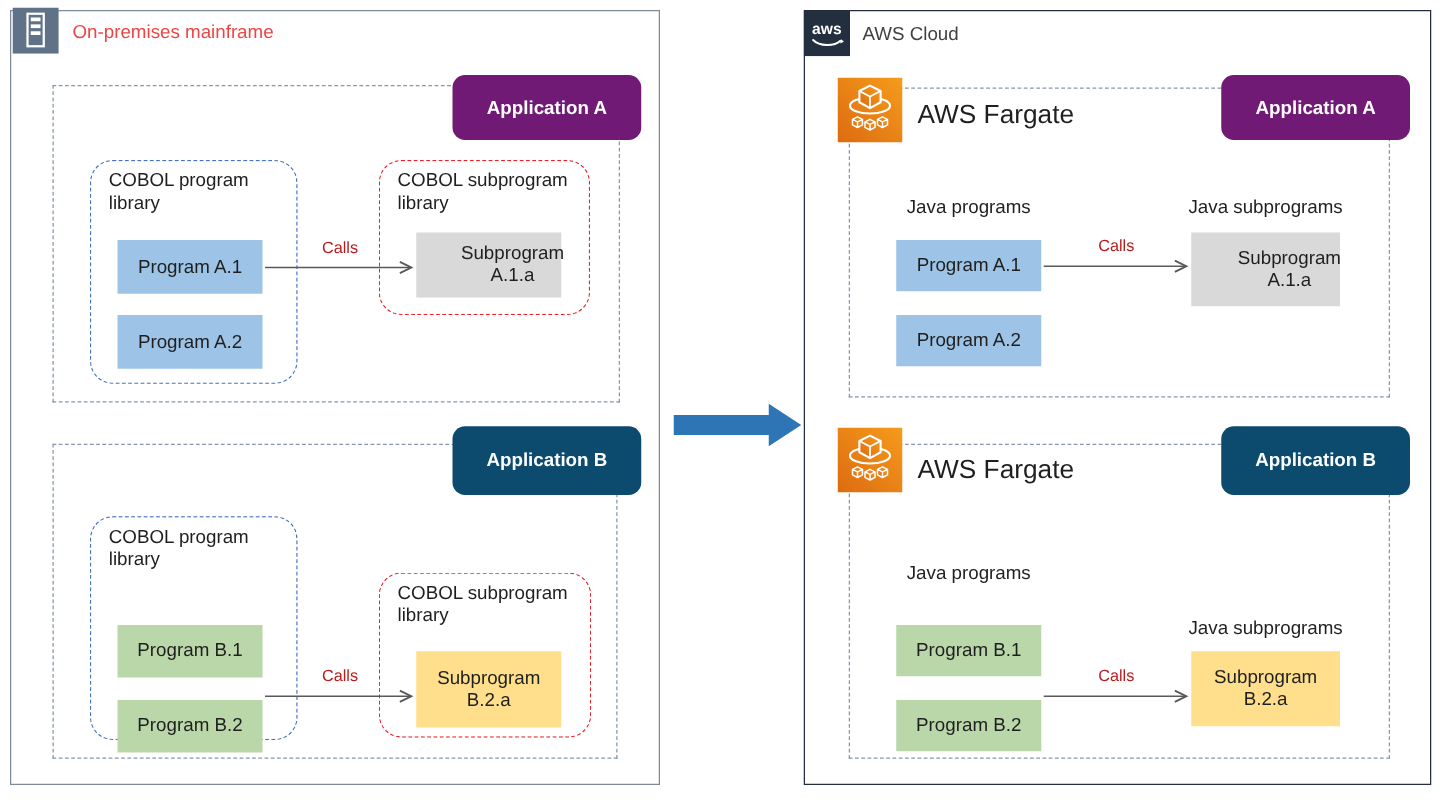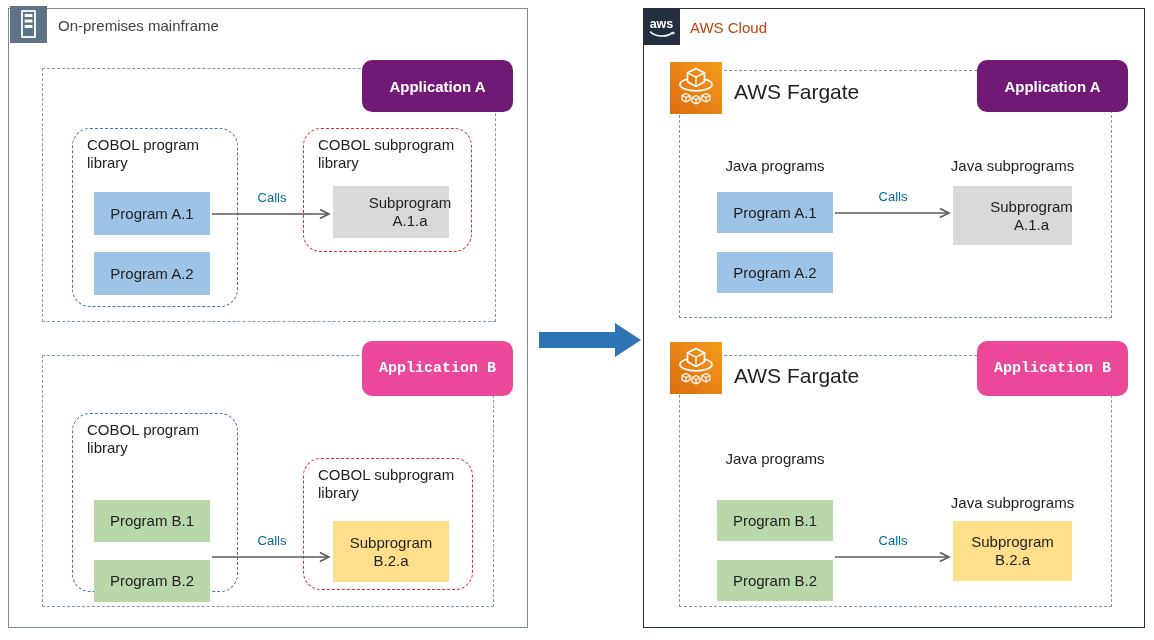--- a/index.html
+++ b/index.html
@@ -6,48 +6,48 @@
   .canvas{position:relative;width:1154px;height:640px;background:#fff;
           font-family:"Liberation Sans",sans-serif;color:#1f1f1f;overflow:hidden;}
   .abs{position:absolute;box-sizing:border-box;}
 
   
   .panel-left{left:8px;top:8px;width:520px;height:620px;border:1px solid #7e8b99;}
   .panel-right{left:643px;top:8px;width:502px;height:620px;border:1.5px solid #232f3e;}
 
   .corner-icon{width:37px;height:37px;line-height:0;}
   .panel-title{font-size:15px;white-space:nowrap;}
-  .onprem-title{left:58px;top:17px;color:#404040;}
-  .awscloud-title{left:690px;top:19px;color:#c2410c;}
+  .onprem-title{left:58px;top:17px;color:#ef4444;}
+  .awscloud-title{left:690px;top:19px;color:#404040;}
 
   
   .app-group{border:1.5px dashed #8496b0;}
 
   
   .app-pill{border-radius:10px;display:flex;align-items:center;justify-content:center;
             color:#fff;font-weight:bold;font-size:15px;}
   .pill-blue{background:#701a75;}
-  .pill-green{background:#ec4899;font-family:Liberation Mono, monospace;}
+  .pill-green{background:#0c4a6e;}
 
   
   .lib-box{border-radius:18px;}
   .lib-blue{border:1.6px dashed #4472c4;}
   .lib-red{border:1.6px dashed #e8252c;}
   .lib-label{margin-top:7px;padding:0 14px;font-size:15px;line-height:1.22;}
 
   
   .node{display:flex;align-items:center;justify-content:center;text-align:center;
         font-size:15px;line-height:1.2;padding:0 6px;}
   .fill-blue{background:#9dc3e6;}
   .fill-green{background:#b9d7a8;margin-top:23px;}
   .fill-gray{background:#d9d9d9;padding-left:44px;}
   .fill-gold{background:#ffdf8b;}
 
   .mini-label{font-size:15px;text-align:center;white-space:nowrap;}
-  .calls-label{font-size:13px;color:#0369a1;text-align:center;width:64px;}
+  .calls-label{font-size:13px;color:#b91c1c;text-align:center;width:64px;}
   .service-label{font-size:21px;white-space:nowrap;}
 
   svg{display:block;}
   .overlay{left:0;top:0;width:1154px;height:640px;pointer-events:none;}
 </style>
 </head>
 <body>
 
 <div class="canvas">
 

